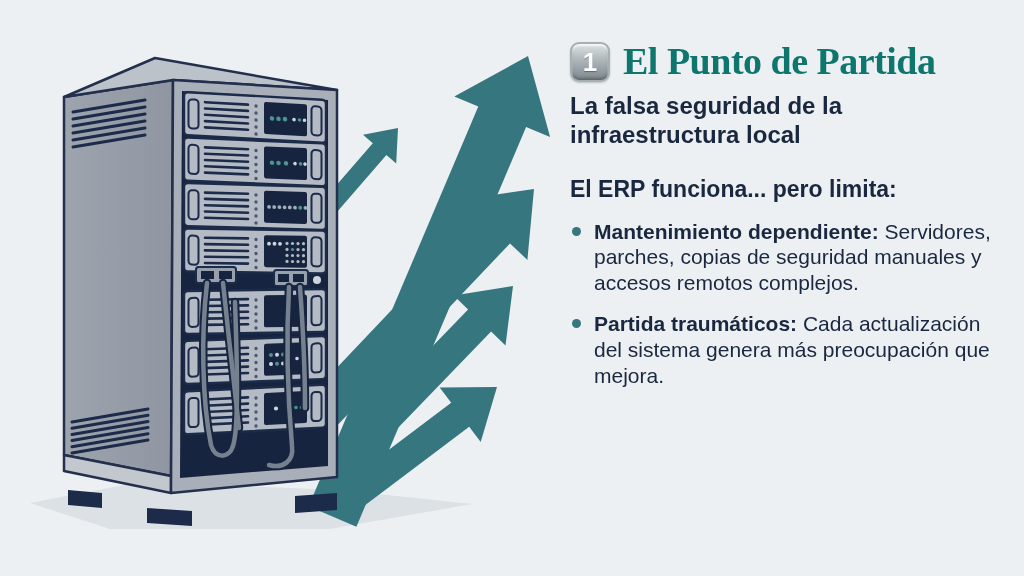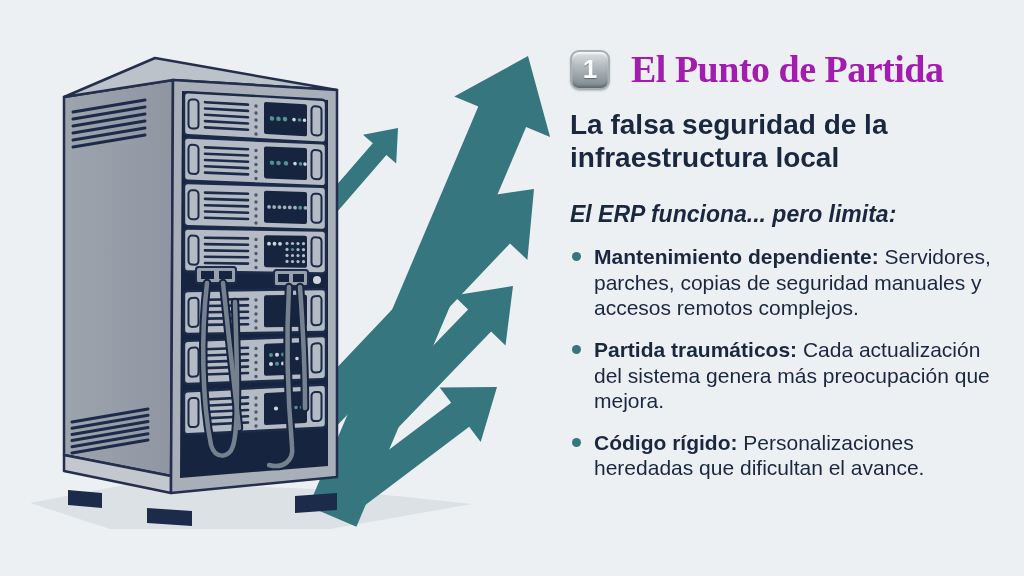--- a/index.html
+++ b/index.html
@@ -19,30 +19,30 @@
     width:40px;height:40px;border-radius:9px;flex:0 0 auto;
     background:linear-gradient(180deg,#dde1e3 0%,#aeb6ba 45%,#7c888d 100%);
     border:2px solid #a6afb3;
     box-shadow:inset 0 2px 2px rgba(255,255,255,.75), inset 0 -2px 3px rgba(0,0,0,.25), 0 1px 2px rgba(0,0,0,.2);
     display:flex;align-items:center;justify-content:center;
     color:#ffffff;font-weight:bold;font-size:26px;
     text-shadow:0 1px 1px rgba(0,0,0,.35);
     box-sizing:border-box;
   }
   h1.page-title{
-    margin:8px;font-family:"Liberation Serif", serif;
-    font-size:38px;font-weight:bold;color:#a21caf;letter-spacing:-.5px;line-height:1.05;
+    margin:0;font-family:"Liberation Serif", serif;
+    font-size:38px;font-weight:bold;color:#0f766e;letter-spacing:-.5px;line-height:1.05;
   }
   .subtitle{
     margin:10px 0 0 0;width:372px;
-    font-size:28px;font-weight:bold;line-height:1.2;color:#19273f;
+    font-size:24px;font-weight:bold;line-height:1.2;color:#19273f;
   }
   .intro{
     margin:26px 0 0 0;
-    font-size:23px;font-weight:bold;color:#19273f;font-style:italic;
+    font-size:23px;font-weight:bold;color:#19273f;
   }
   ul.bullet-list{list-style:none;margin:16px 0 0 0;padding:0;}
   ul.bullet-list li{
     position:relative;padding-left:24px;margin:0 0 16px 0;
     font-size:21px;line-height:1.22;color:#19273f;width:420px;
   }
   .dot{
     position:absolute;left:2px;top:8px;width:9px;height:9px;border-radius:50%;
     background:#35767f;
   }
@@ -251,18 +251,15 @@
 
     <div class="intro">El ERP funciona... pero limita:</div>
 
     <ul class="bullet-list">
       <li>
         <span class="dot"></span><span class="lead">Mantenimiento dependiente:</span><span> Servidores, parches, copias de seguridad manuales y accesos remotos complejos.</span>
       </li>
       <li>
         <span class="dot"></span><span class="lead">Partida traumáticos:</span><span> Cada actualización del sistema genera más preocupación que mejora.</span>
       </li>
-      <li>
-        <span class="dot"></span><span class="lead">Código rígido:</span><span> Personalizaciones heredadas que dificultan el avance.</span>
-      </li>
     </ul>
   </div>
 </div>
 
 </body></html>

